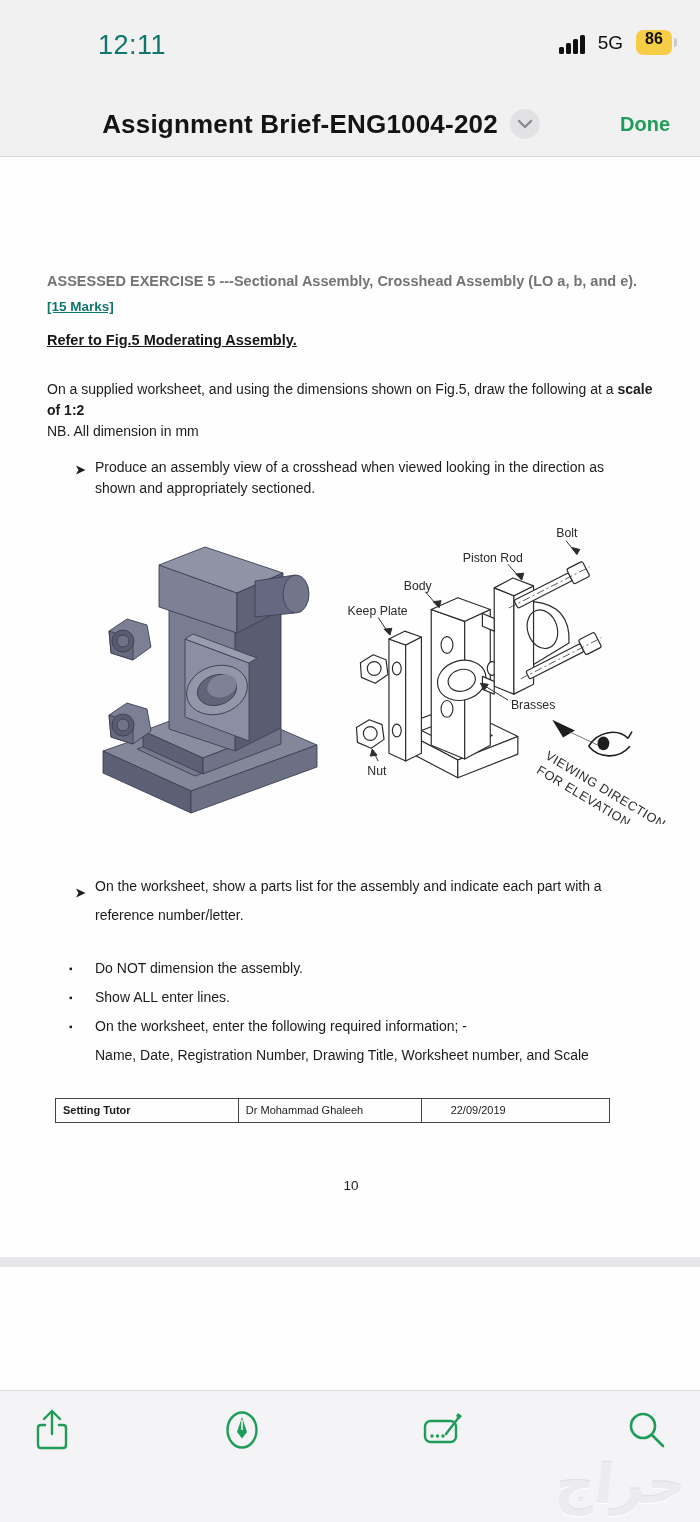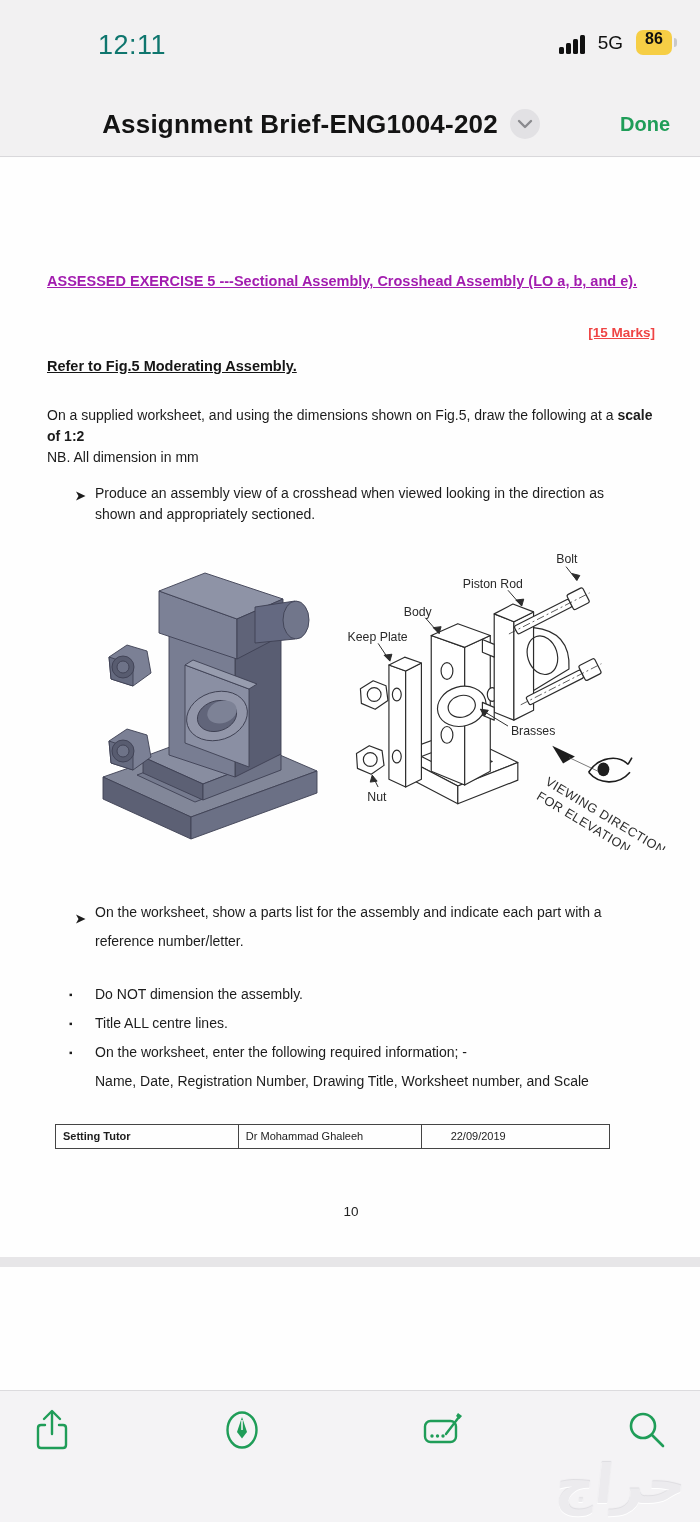--- a/index.html
+++ b/index.html
@@ -26,22 +26,22 @@
   .nav-title{font-size:26px;font-weight:600;color:#141414;white-space:nowrap;letter-spacing:.2px;}
   .chevron-circle{width:30px;height:30px;border-radius:50%;background:#e2e1e4;display:flex;
     align-items:center;justify-content:center;flex:0 0 auto;}
   .chevron-circle svg{display:block;}
   .done-btn{font-size:20px;font-weight:600;color:#1f9d58;margin-left:8px;background:none;border:none;padding:0;
     font-family:"Liberation Sans",sans-serif;}
 
   
   .page{position:absolute;top:158px;left:0;width:700px;height:1099px;background:#fefefe;overflow:hidden;}
   .page-inner{padding:113px 45px 0 47px;color:#1c1c1c;font-size:14px;line-height:21px;}
-  .doc-heading{font-size:14.5px;font-weight:bold;text-decoration:underline;color:#a21caf;}
-  .doc-marks{margin-top:30px;font-size:13.5px;font-weight:bold;text-decoration:underline;color:#ef4444;text-align:right;}
+  .doc-heading{font-size:14.5px;font-weight:bold;color:#737373;}
+  .doc-marks{margin-top:4px;font-size:13.5px;font-weight:bold;text-decoration:underline;color:#0f766e;}
   .doc-refer{margin-top:13px;font-size:14.5px;font-weight:bold;text-decoration:underline;color:#161616;}
   .doc-intro{margin-top:28px;}
   .bold{font-weight:bold;}
   .bullet-row{display:flex;margin-top:15px;}
   .bullet-row .marker{width:20px;margin-left:28px;flex:0 0 auto;padding-top:4px;}
   .bullet-row .btext{max-width:540px;}
   .bullet-row.wide{margin-top:48px;line-height:29px;}
   .bullet-row.wide .btext{max-width:530px;}
   .sq-list{margin-top:24px;}
   .sq-row{display:flex;line-height:29px;}
@@ -267,21 +267,21 @@
         <span class="btext">On the worksheet, show a parts list for the assembly and indicate each part with a reference number/letter.</span>
       </div>
 
       <div class="sq-list">
         <div class="sq-row">
           <span class="marker">▪</span>
           <span>Do NOT dimension the assembly.</span>
         </div>
         <div class="sq-row">
           <span class="marker">▪</span>
-          <span>Title ALL centre lines.</span>
+          <span>Show ALL enter lines.</span>
         </div>
         <div class="sq-row">
           <span class="marker">▪</span>
           <span>On the worksheet, enter the following required information; -</span>
         </div>
         <div class="cont-line">Name, Date, Registration Number, Drawing Title, Worksheet number, and Scale</div>
       </div>
 
       <table class="tutor">
         <tbody>

